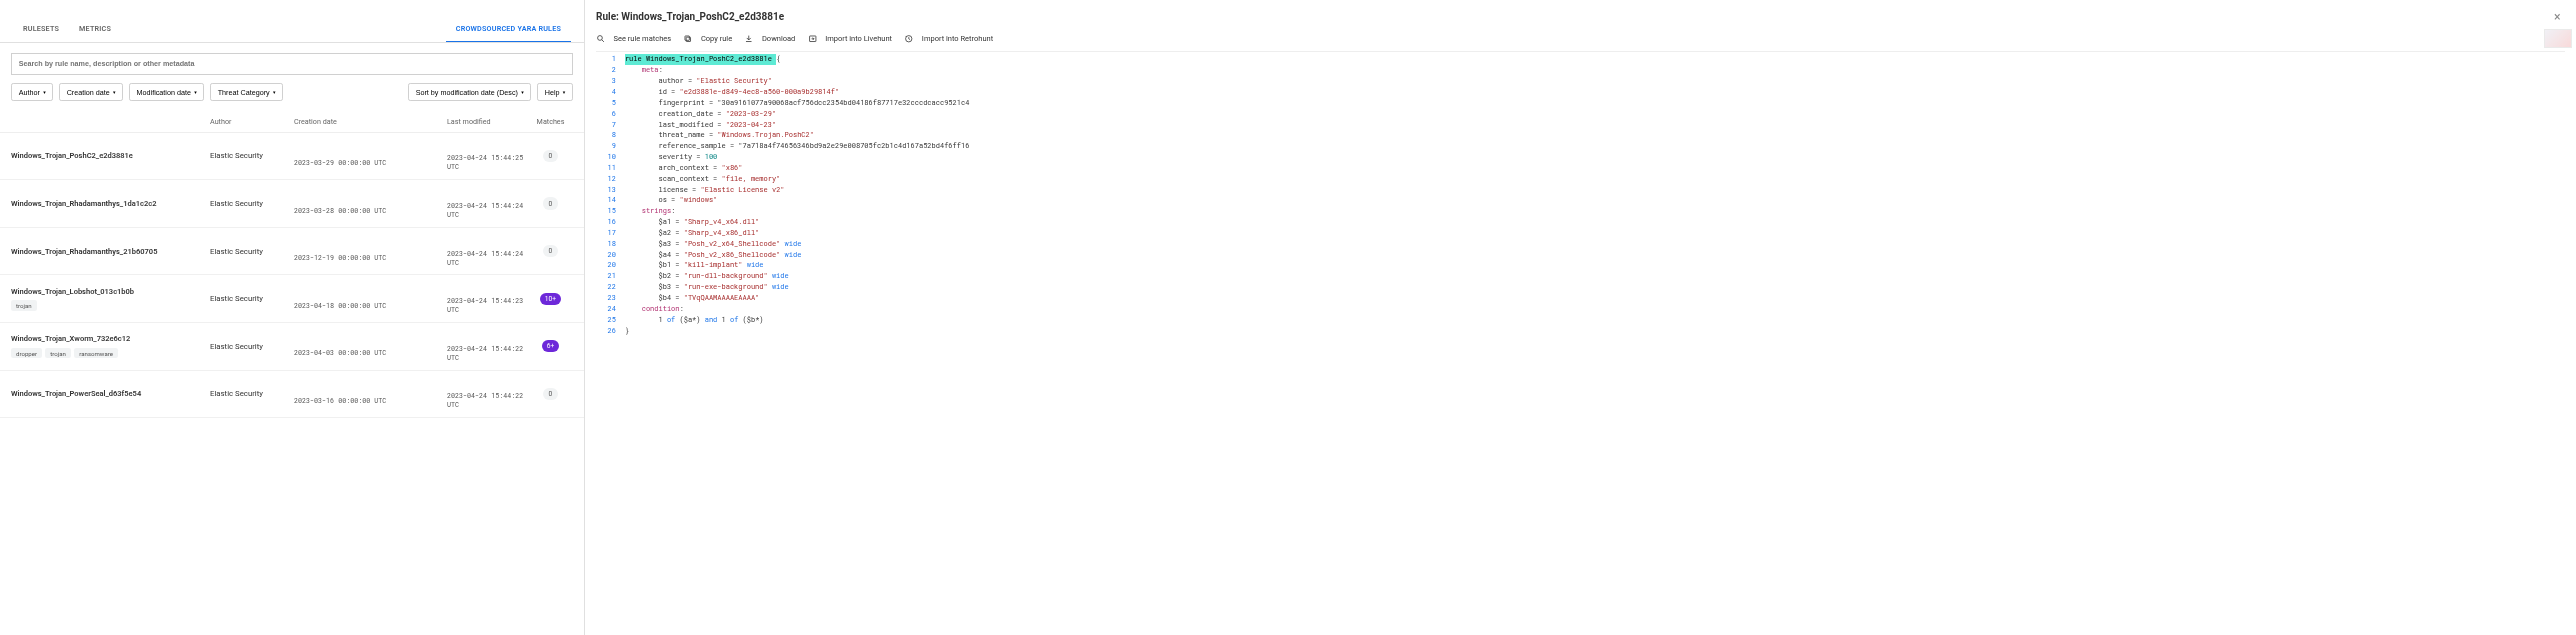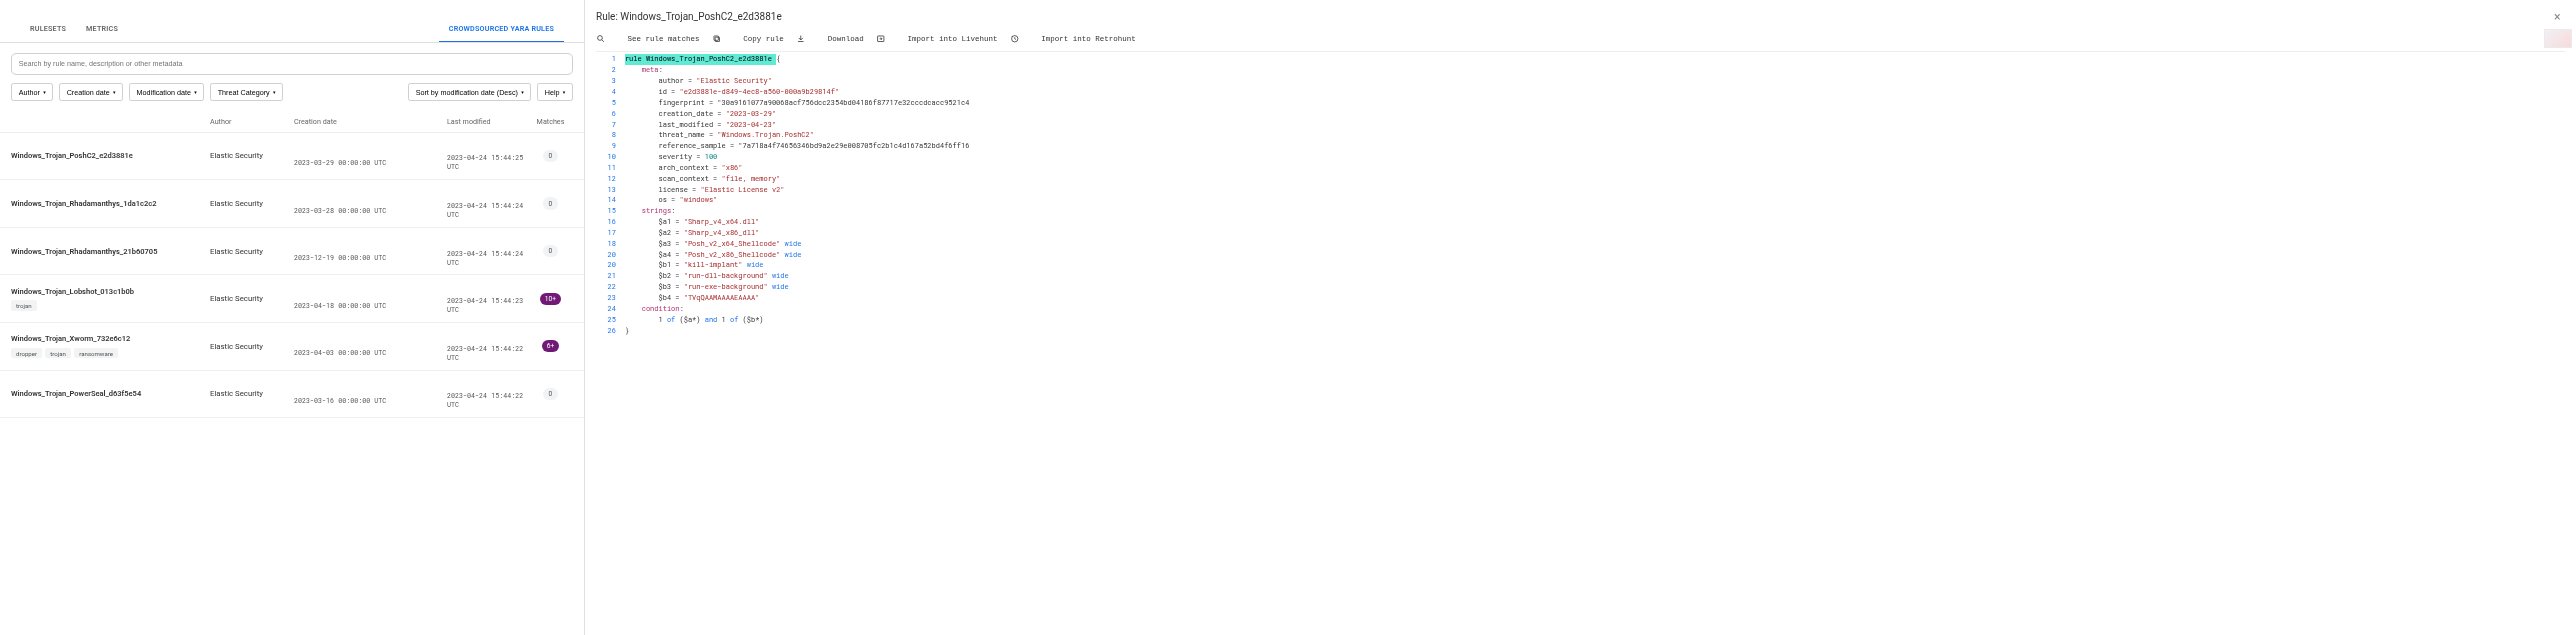--- a/index.html
+++ b/index.html
@@ -1,46 +1,46 @@
 <!DOCTYPE html>
 <html style="font-size:9px"><head>
 <meta charset="utf-8">
 <style>
 * { box-sizing: border-box; margin: 0; padding: 0; }
 body { font-family: -apple-system, BlinkMacSystemFont, "Segoe UI", Roboto, sans-serif; font-size: 7.8px; color: #333; background: #fff; display: flex; width: 2576px; height: 635px; transform-origin: top left; }
 .left-panel { width: 584px; padding: 0; }
 .right-panel { flex: 1; border-left: 0.6px solid #e0e0e0; padding: 0 11px; position: relative; }
-.tabs { display: flex; border-bottom: 0.6px solid #e0e0e0; padding: 0 20px; margin-top: 16.7px; }
+.tabs { display: flex; border-bottom: 0.6px solid #e0e0e0; padding: 0 13px; margin-top: 16.7px; }
 .tab { padding: 7.8px 10px; font-size: 7.2px; font-weight: 600; color: #666; cursor: pointer; letter-spacing: 0.2px; }
 .tab.active { color: #1a73e8; border-bottom: 1.7px solid #1a73e8; margin-bottom: -0.6px; }
 .tab-spacer { flex: 1; }
 .search-box { margin: 10px 11px 7.8px 11px; }
-.search-box input { width: 100%; padding: 5.6px 6.7px; border: 0.6px solid #d0d0d0; border-radius: 5px; font-size: 7.2px; }
+.search-box input { width: 100%; padding: 5.6px 6.7px; border: 0.6px solid #d0d0d0; border-radius: 0; font-size: 7.2px; font-weight: bold; }
 .filters-row { display: flex; padding: 0 11px 10px 11px; gap: 5.6px; }
 .filter-btn { padding: 3.9px 6.7px; border: 0.6px solid #d0d0d0; border-radius: 2.2px; background: #fff; font-size: 7.2px; cursor: pointer; display: inline-flex; align-items: center; gap: 3.3px; }
 .filter-spacer { flex: 1; }
 .caret { font-size: 5px; }
 .table-header { display: flex; padding: 5.6px 11px; color: #666; font-size: 7.2px; border-bottom: 0.6px solid #eee; }
 .col-name { flex: 1.8; }
 .col-author { width: 84px; text-align: left; }
 .col-created { width: 117px; text-align: left; }
 .col-modified { width: 117px; text-align: left; padding-left: 36px; }
 .col-matches { width: 45px; text-align: center; }
 .table-row { display: flex; padding: 7.8px 11px; border-bottom: 0.6px solid #f0f0f0; align-items: center; }
 .rule-name { font-weight: 600; font-size: 7.5px; }
 .tags { display: flex; gap: 3.3px; margin-top: 4.5px; }
 .tag { background: #f1f3f4; padding: 1.7px 5px; border-radius: 2.2px; font-size: 6.1px; color: #555; }
 .mono { font-family: "Roboto Mono", Menlo, monospace; font-size: 6.7px; color: #555; margin-top: 13px; }
 .match-badge { display: inline-flex; align-items: center; justify-content: center; min-width: 14.5px; height: 12.3px; border-radius: 6.1px; background: #f1f3f4; color: #555; font-size: 6.7px; padding: 0 4.5px; }
-.match-badge.blue { background: #701a75; color: #fff; }
+.match-badge.blue { background: #6d28d9; color: #fff; }
 .detail-header { display: flex; align-items: center; padding: 7.8px 0 5.6px 0; }
-.detail-title { font-size: 10px; font-weight: 400; flex: 1; }
+.detail-title { font-size: 10px; font-weight: 700; flex: 1; }
 .close-x { font-size: 12.3px; color: #888; cursor: pointer; padding: 2.2px 4.5px; }
 .actions-row { display: flex; gap: 12.3px; padding: 2.2px 0 7.8px 0; }
-.action-btn { display: inline-flex; align-items: center; gap: 22px; font-size: 7.5px; color: #333; cursor: pointer; font-family: Liberation Mono, monospace; }
+.action-btn { display: inline-flex; align-items: center; gap: 8px; font-size: 7.5px; color: #333; cursor: pointer; }
 .action-btn svg { width: 9.5px; height: 9.5px; stroke: #333; }
 .code-area { display: flex; font-family: "Roboto Mono", Menlo, monospace; font-size: 7px; line-height: 1.55; border-top: 0.6px solid #eee; }
 .gutter { padding: 2.2px 5.6px 2.2px 9px; text-align: right; color: #1a73e8; background: #fff; user-select: none; }
 .gutter div { min-width: 11px; }
 .code { padding: 2.2px 0; white-space: pre; overflow: hidden; flex: 1; }
 .code .line { padding: 0 3.3px; }
 .code .hl { background: #5eead4; color: #000; display: inline-block; }
 .tok-key { color: #b03070; }
 .tok-blue { color: #1a73e8; }
 .tok-brown { color: #a52a2a; }

